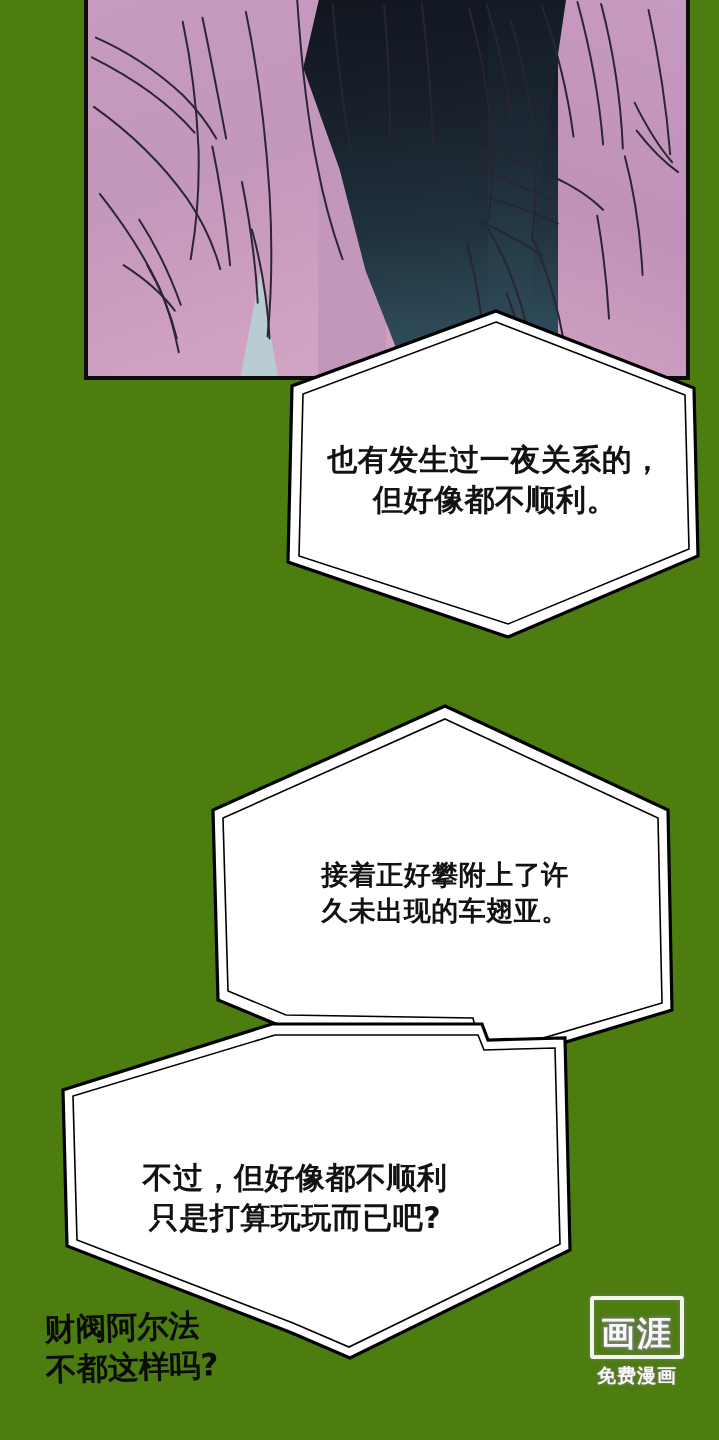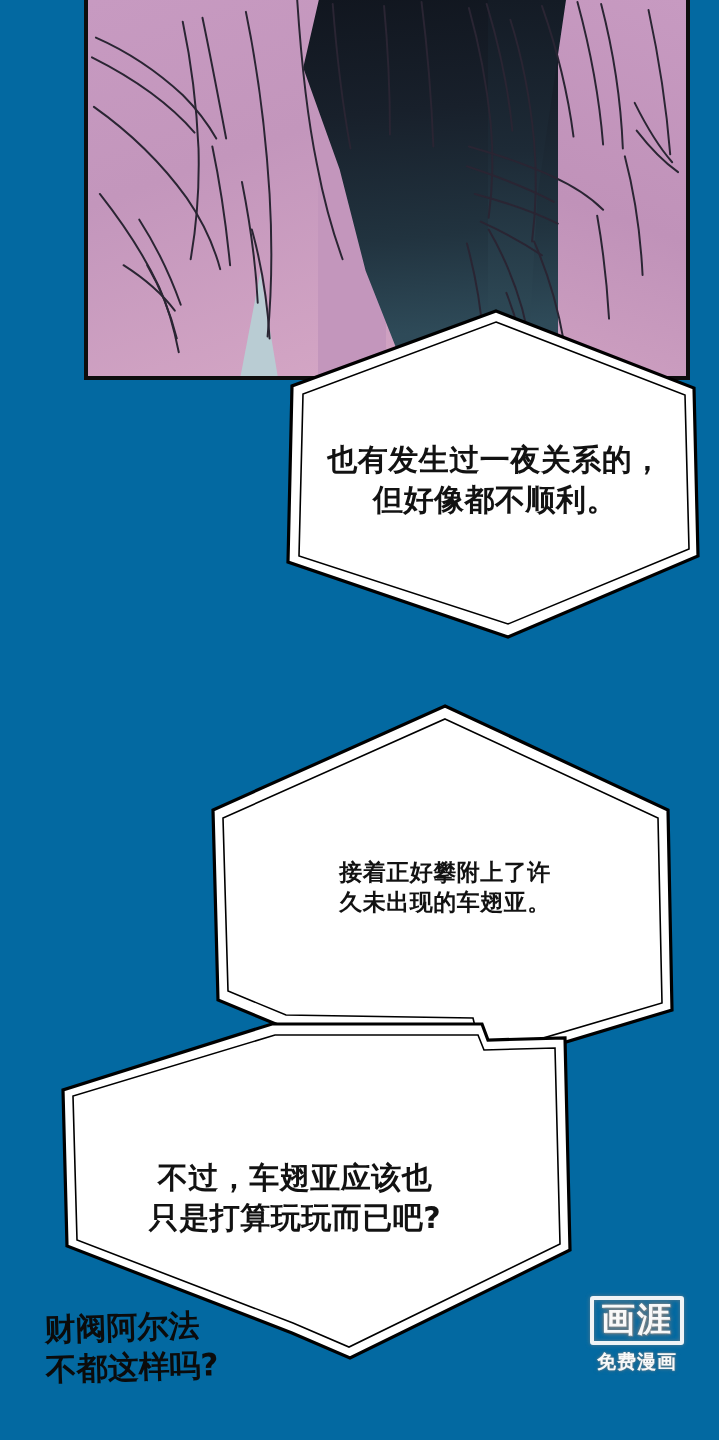--- a/index.html
+++ b/index.html
@@ -7,21 +7,21 @@
     padding: 0;
     background: #ffffff;
   }
   body {
     font-family: "Liberation Sans", "DejaVu Sans", sans-serif;
   }
   .page {
     position: relative;
     width: 719px;
     height: 1440px;
-    background: #0369a1;
+    background: #4d7c0f;
     overflow: hidden;
   }
 
   
   .panel {
     position: absolute;
     left: 84px;
     top: 0px;
     width: 606px;
     height: 380px;
@@ -115,21 +115,21 @@
   #bubble1-text {
     left: 290px;
     top: 440px;
     width: 410px;
     font-size: 30px;
   }
   #bubble2-text {
     left: 230px;
     top: 857px;
     width: 430px;
-    font-size: 23px;
+    font-size: 27px;
   }
   #bubble3-text {
     left: 80px;
     top: 1158px;
     width: 430px;
     font-size: 30px;
   }
   
   #caption-text {
     position: absolute;
@@ -154,21 +154,21 @@
     top: 1296px;
     width: 150px;
     text-align: center;
     pointer-events: none;
     user-select: none;
   }
   .wm-logo {
     display: inline-block;
     border: 4px solid rgba(255,255,255,0.92);
     border-radius: 3px;
-    padding: 1px 7px 3px 7px;
+    padding: 15px 7px 3px 7px;
     color: rgba(255,255,255,0.95);
     font-family: "DejaVu Sans", "Liberation Sans", sans-serif;
     font-weight: 700;
     font-size: 34px;
     line-height: 1.08;
     letter-spacing: 2px;
     text-shadow:
        0 0 2px rgba(140,140,140,0.85),
        0 0 5px rgba(120,120,120,0.6),
        1px 1px 0 rgba(150,150,150,0.5);
@@ -255,21 +255,21 @@
     <polygon class="bubble-outer" points="260,6 483,110 487,310 298,367 290,330 98,327 33,300 28,110"></polygon>
     <polygon class="bubble-inner" points="260,19 473,118 477,303 297,356 288,318 101,315 43,291 38,118"></polygon>
   </svg>
   <div class="bubble-text" id="bubble2-text">接着正好攀附上了许
 久未出现的车翅亚。</div>
 
   <svg class="bubble-svg" style="left:50px; top:1020px;" width="540" height="370" viewBox="0 0 540 370">
     <polygon class="bubble-outer" points="222,4 432,4 438,20 515,18 520,230 300,338 242,313 17,226 13,70"></polygon>
     <polygon class="bubble-inner" points="225,15 428,15 434,30 505,28 510,224 299,327 243,303 27,220 23,76"></polygon>
   </svg>
-  <div class="bubble-text" id="bubble3-text">不过，车翅亚应该也
+  <div class="bubble-text" id="bubble3-text">不过，但好像都不顺利
 只是打算玩玩而已吧?</div>
 
   <div id="caption-text">财阀阿尔法
 不都这样吗?</div>
 
   <div class="watermark">
     <div class="wm-logo">画涯</div>
     <div class="wm-sub">免费漫画</div>
   </div>
 

